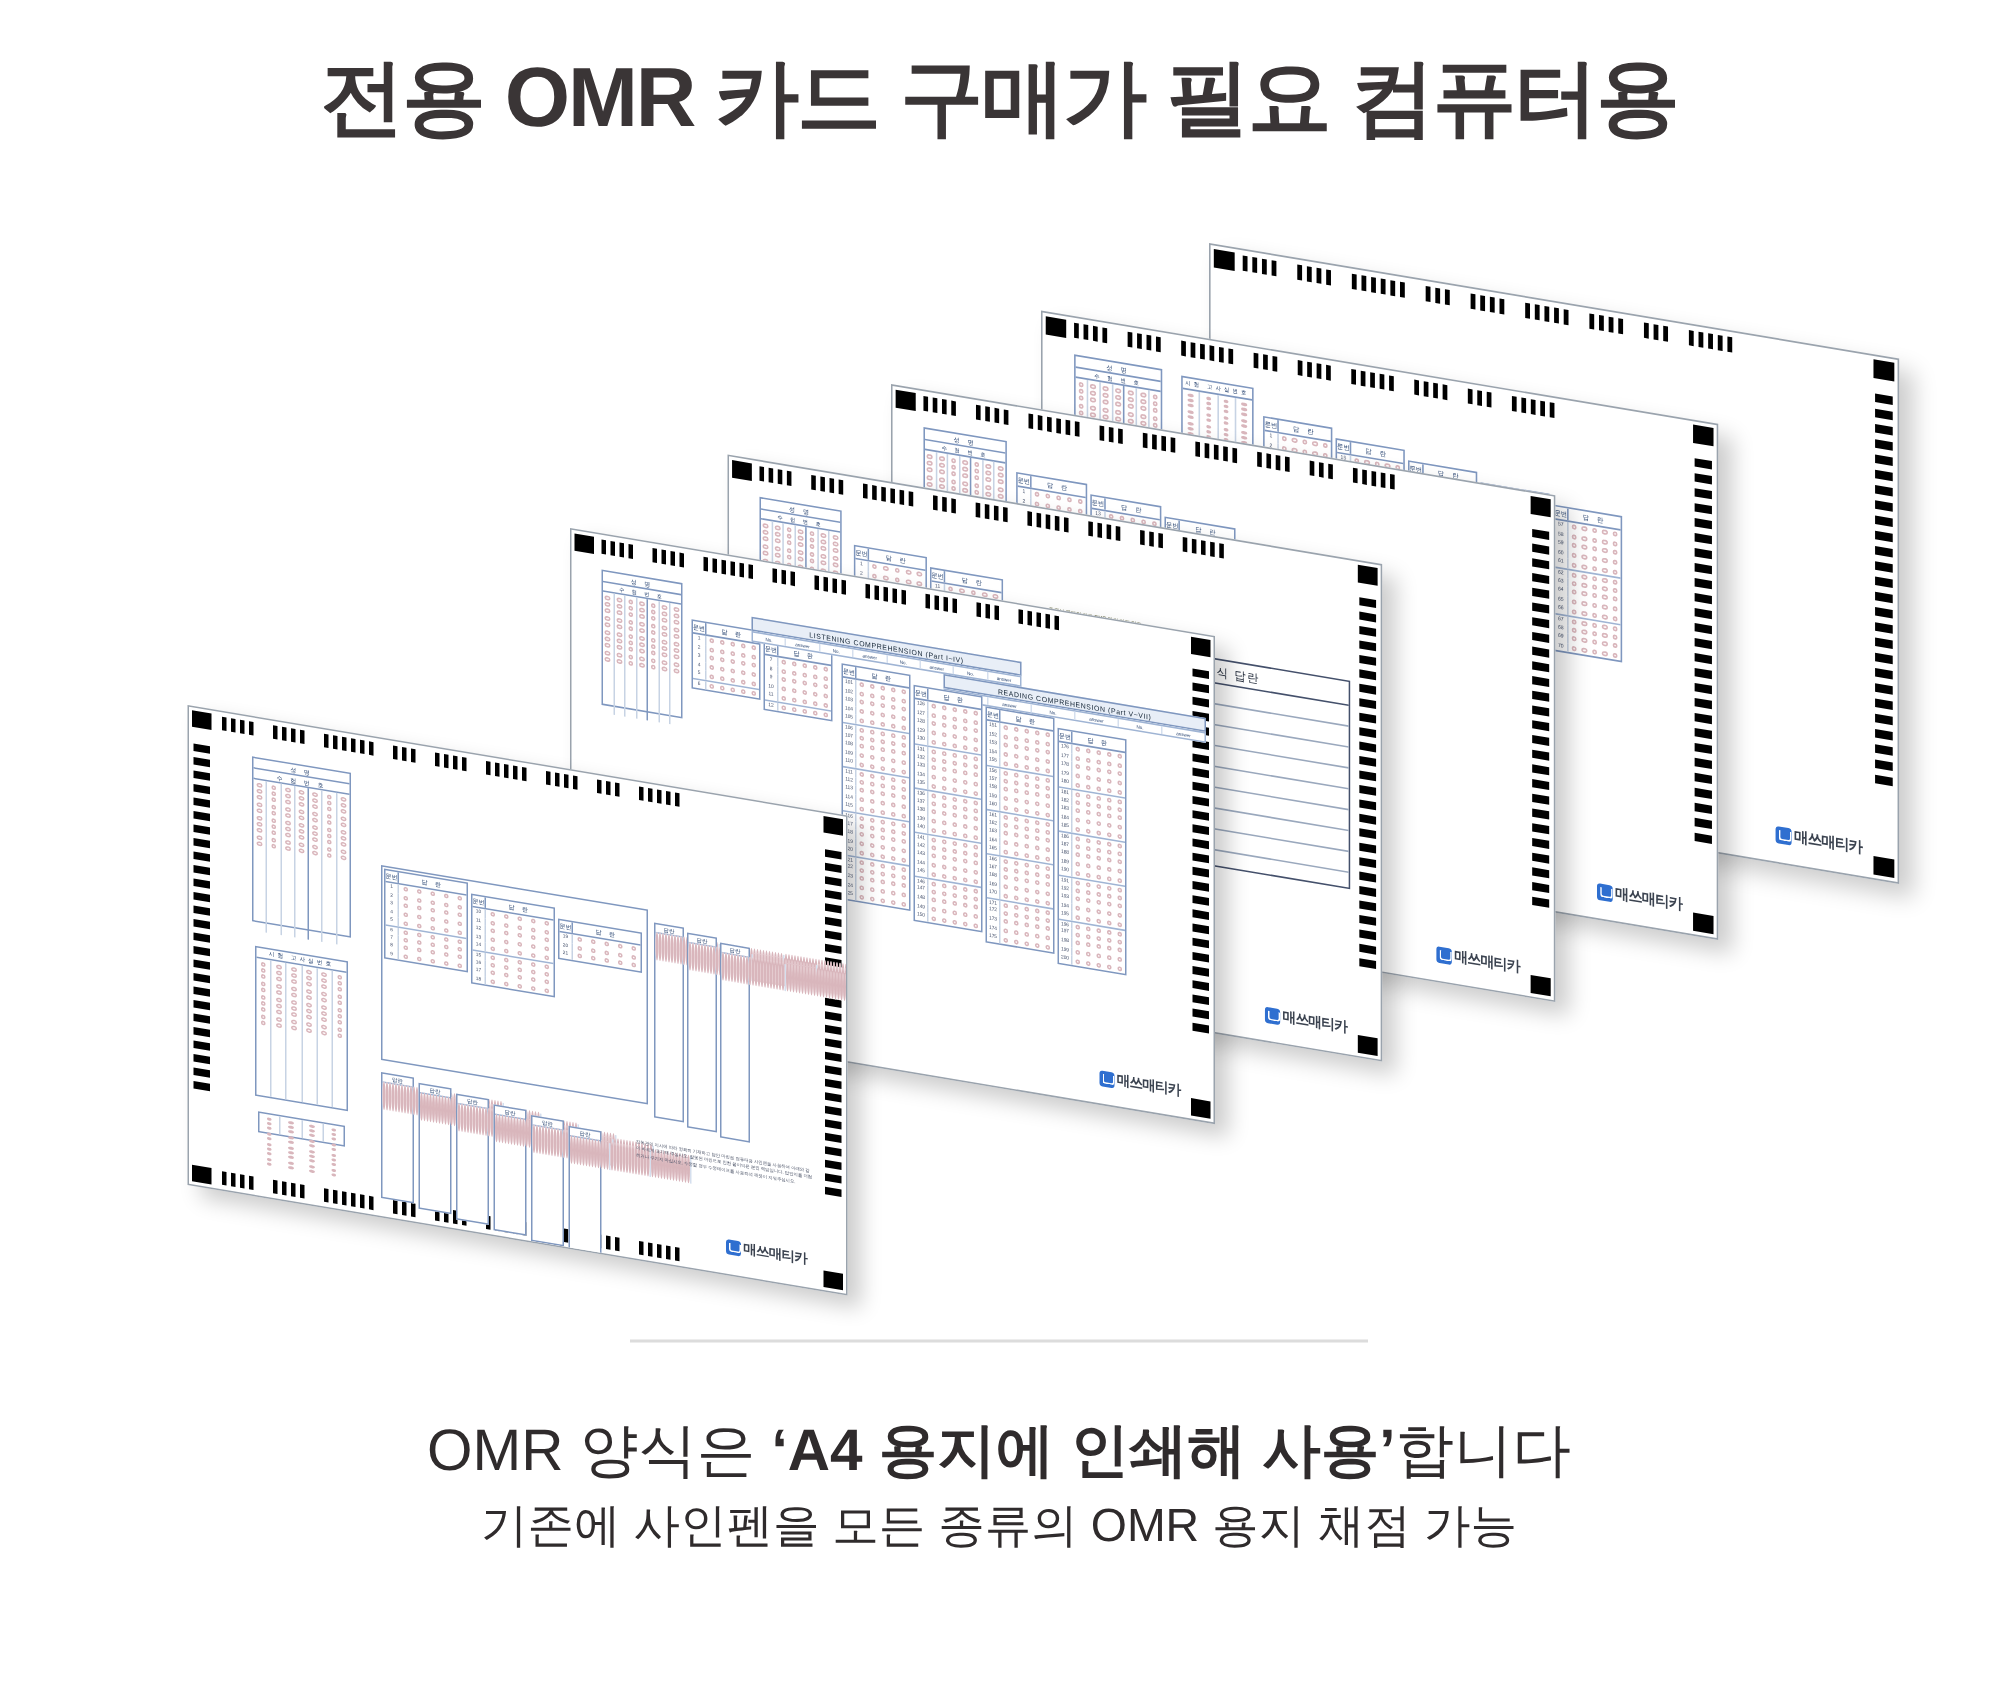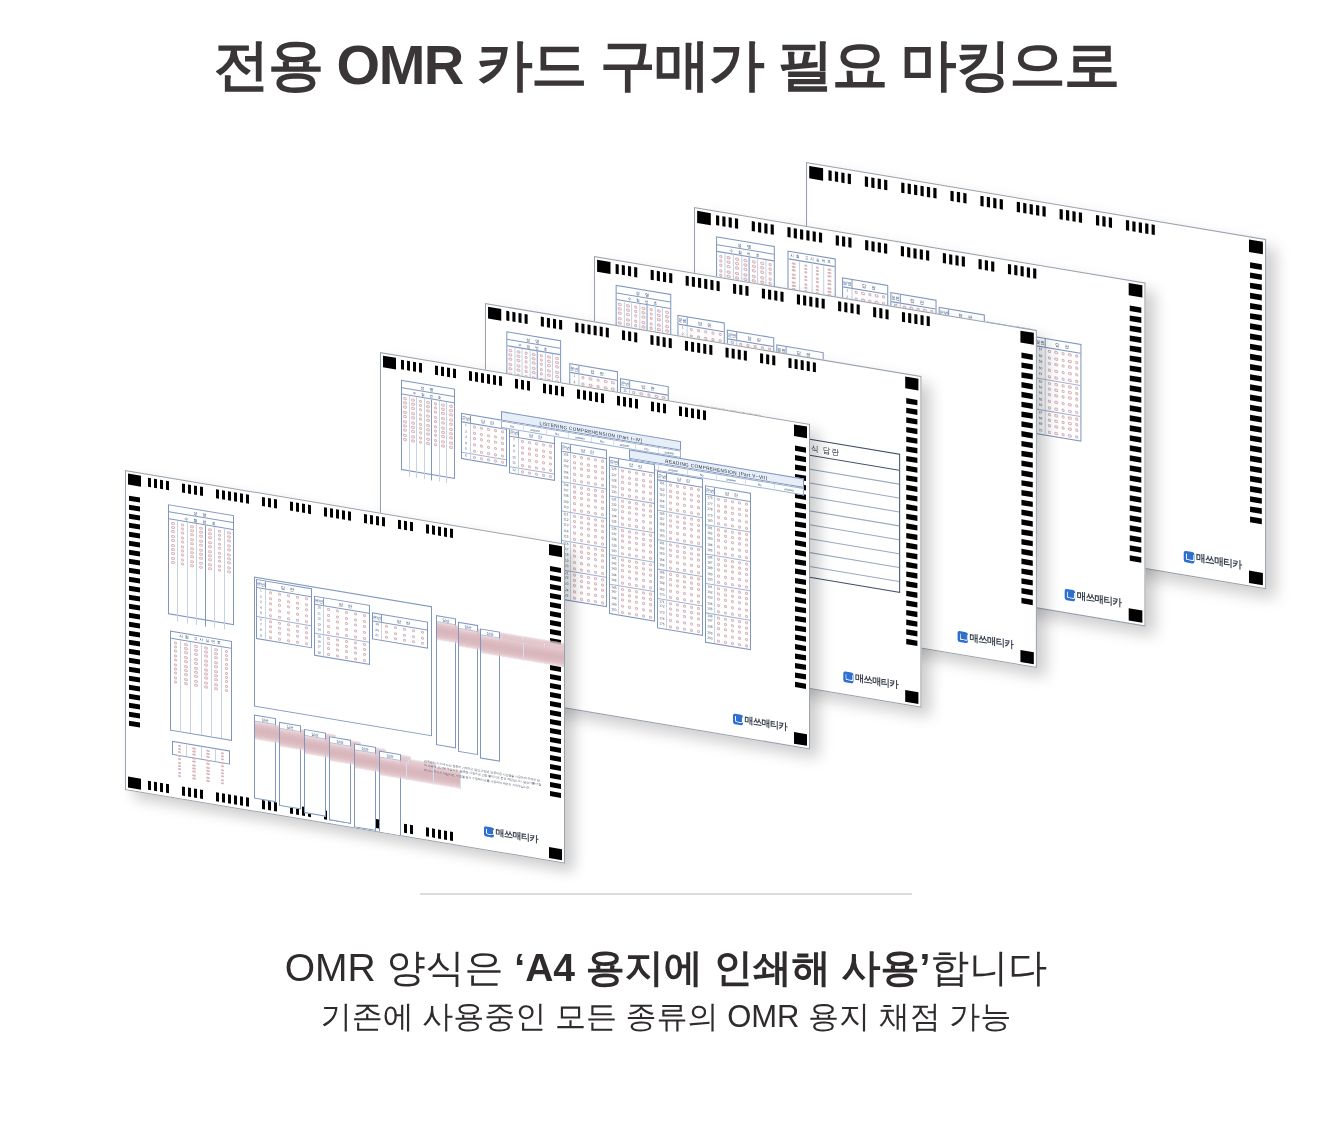--- a/index.html
+++ b/index.html
@@ -227,21 +227,21 @@
   }
   .footer .l1 { font-size: 39px; font-weight: 500; white-space: nowrap; }
   .footer .l1 b { font-weight: 700; }
   .footer .l2 { font-size: 31px; font-weight: 500; white-space: nowrap; }
 </style>
 </head>
 <body>
 
 <div id="page">
 
-  <div class="headline">전용 OMR 카드 구매가 필요 마킹으로</div>
+  <div class="headline">전용 OMR 카드 구매가 필요 컴퓨터용</div>
 
   <div class="stage">
 
     <div class="card" style="left:806px; top:162px; z-index:1; transform: skewY(9.5deg) scale(1.07,1.13);">
       <div class="card-inner">
         <span class="reg tl"></span>
         <span class="reg tr"></span>
         <span class="reg bl"></span>
         <span class="reg br"></span>
         <div class="marks-h" style="left:20px; top:3px;" id="mh6">
@@ -4354,16 +4354,16 @@
         </div>
       </div>
     </div>
 
   </div>
 
   <div class="divider"></div>
 
   <div class="footer">
     <div class="l1"><span>OMR 양식은 </span><b>‘A4 용지에 인쇄해 사용’</b><span>합니다</span></div>
-    <div class="l2">기존에 사용중인 모든 종류의 OMR 용지 채점 가능</div>
+    <div class="l2">기존에 사인펜을 모든 종류의 OMR 용지 채점 가능</div>
   </div>
 
 </div>
 
 </body></html>

